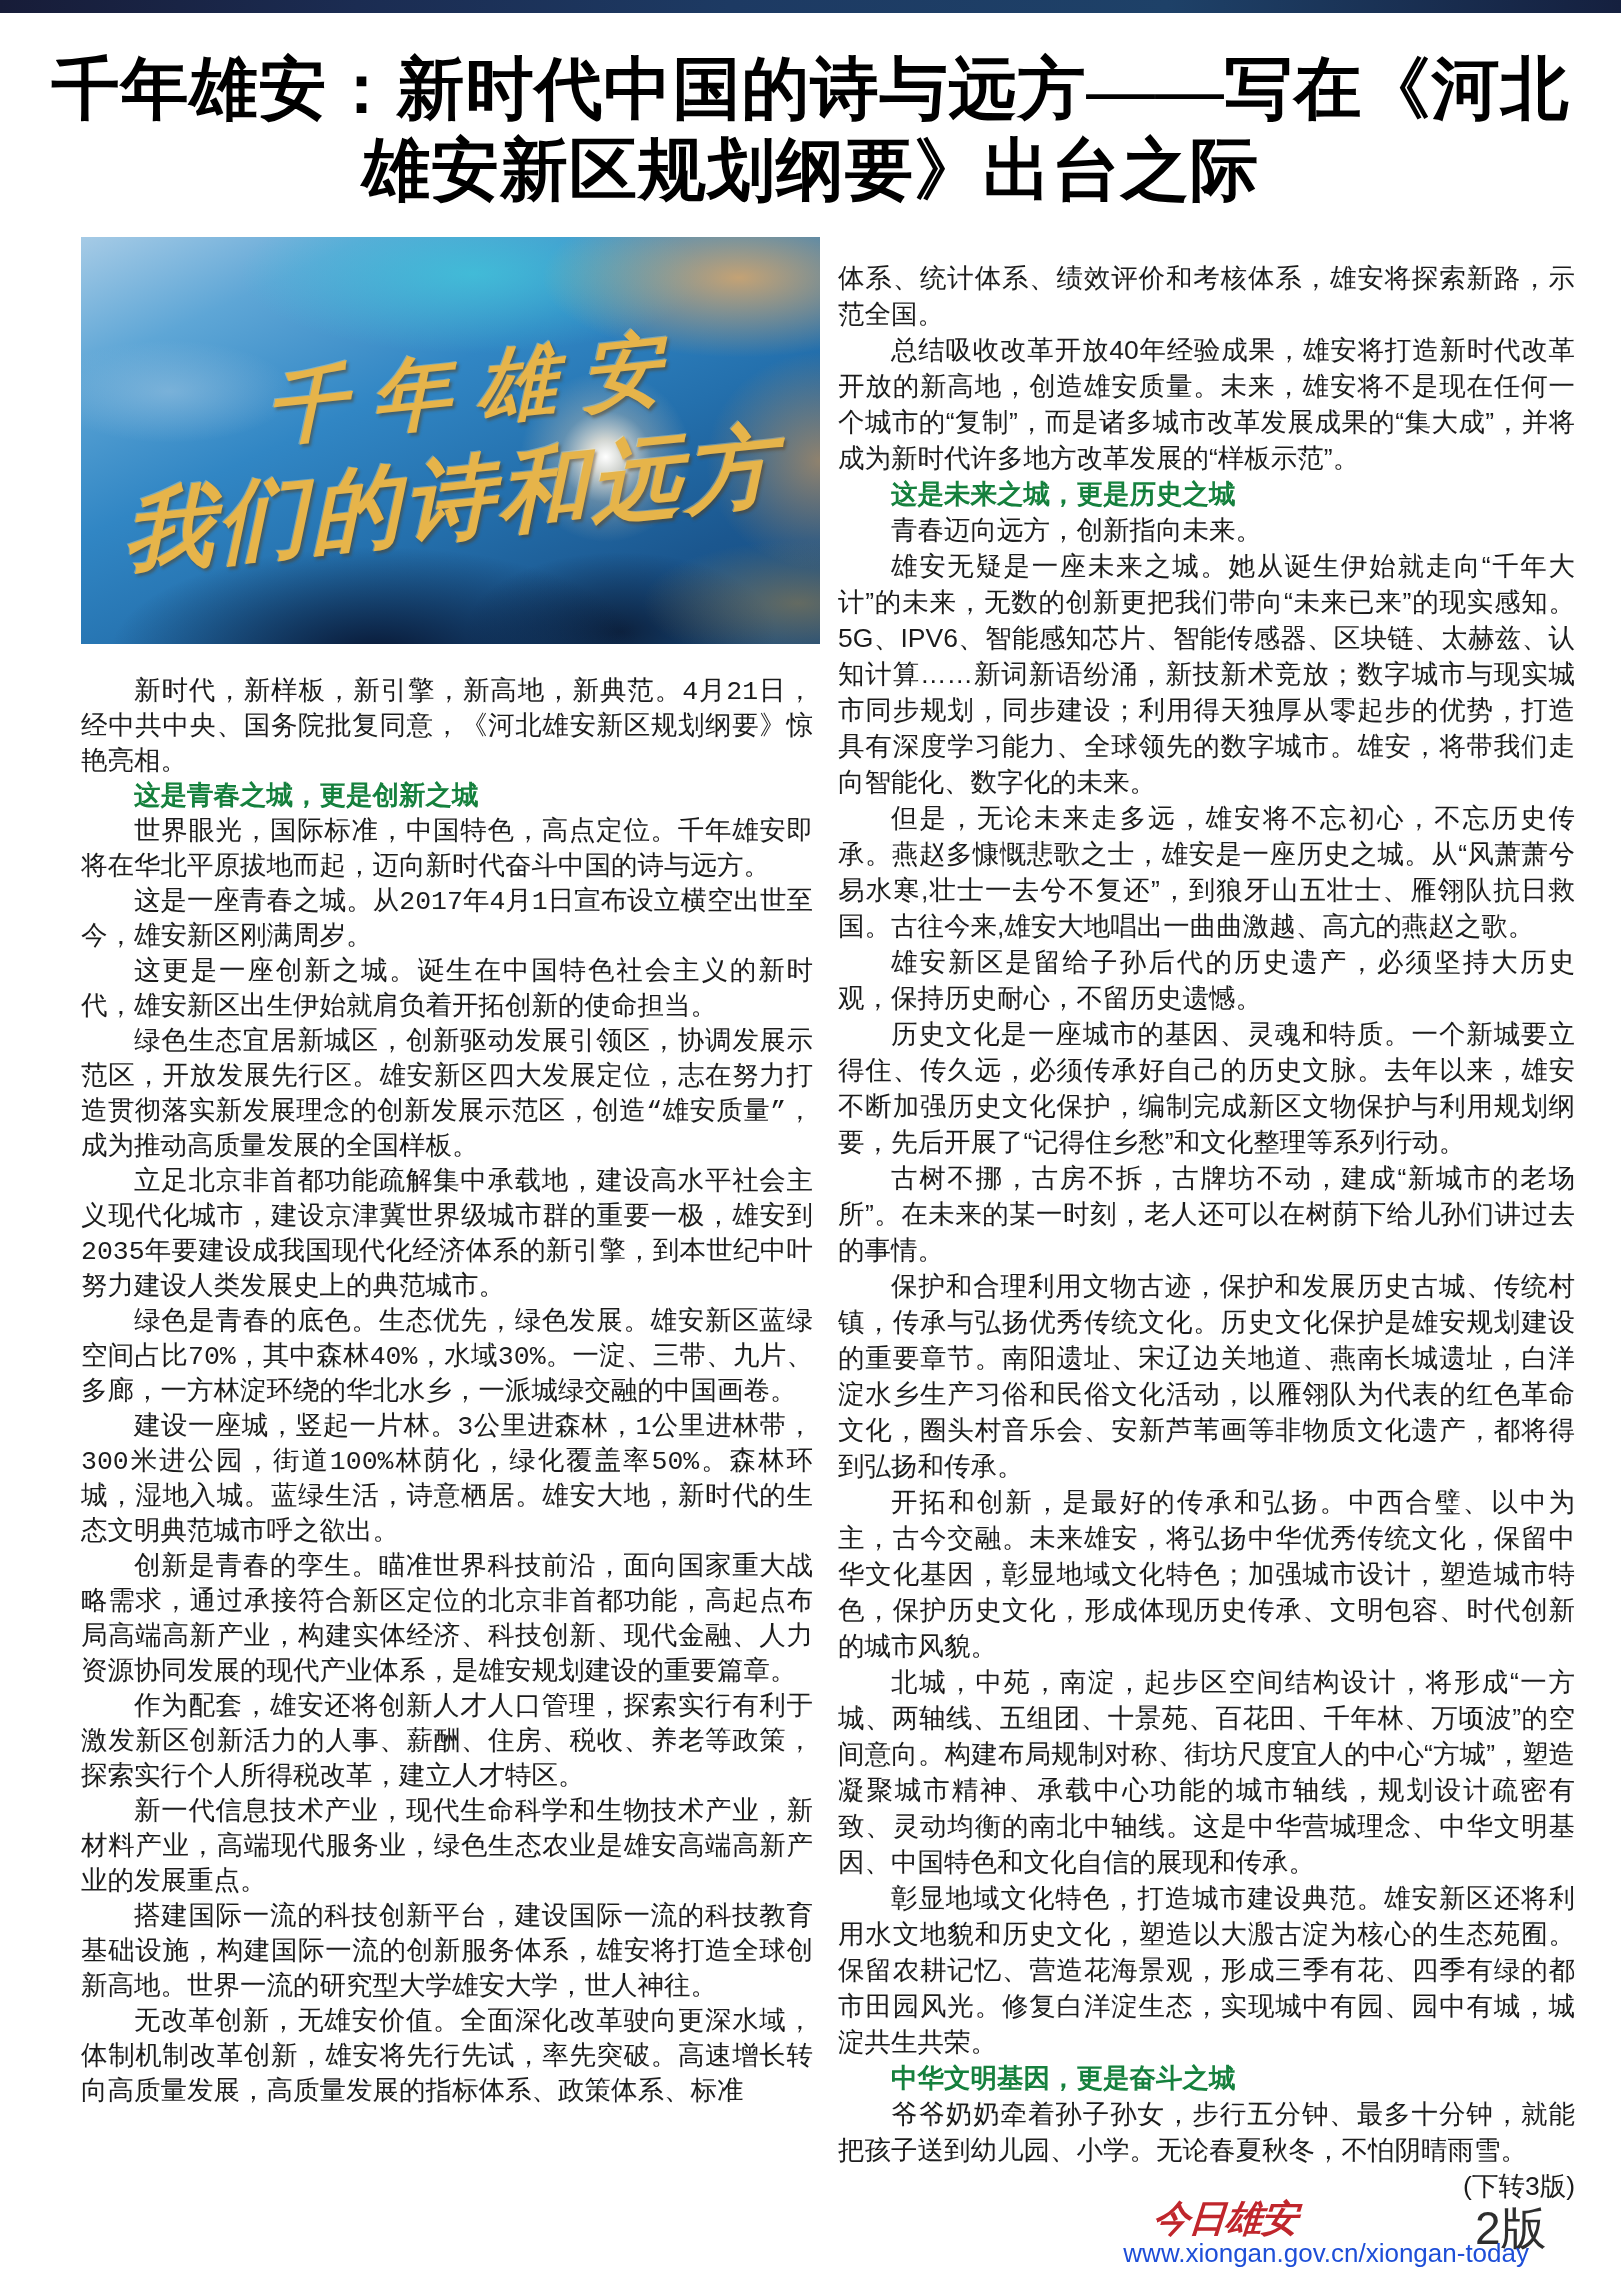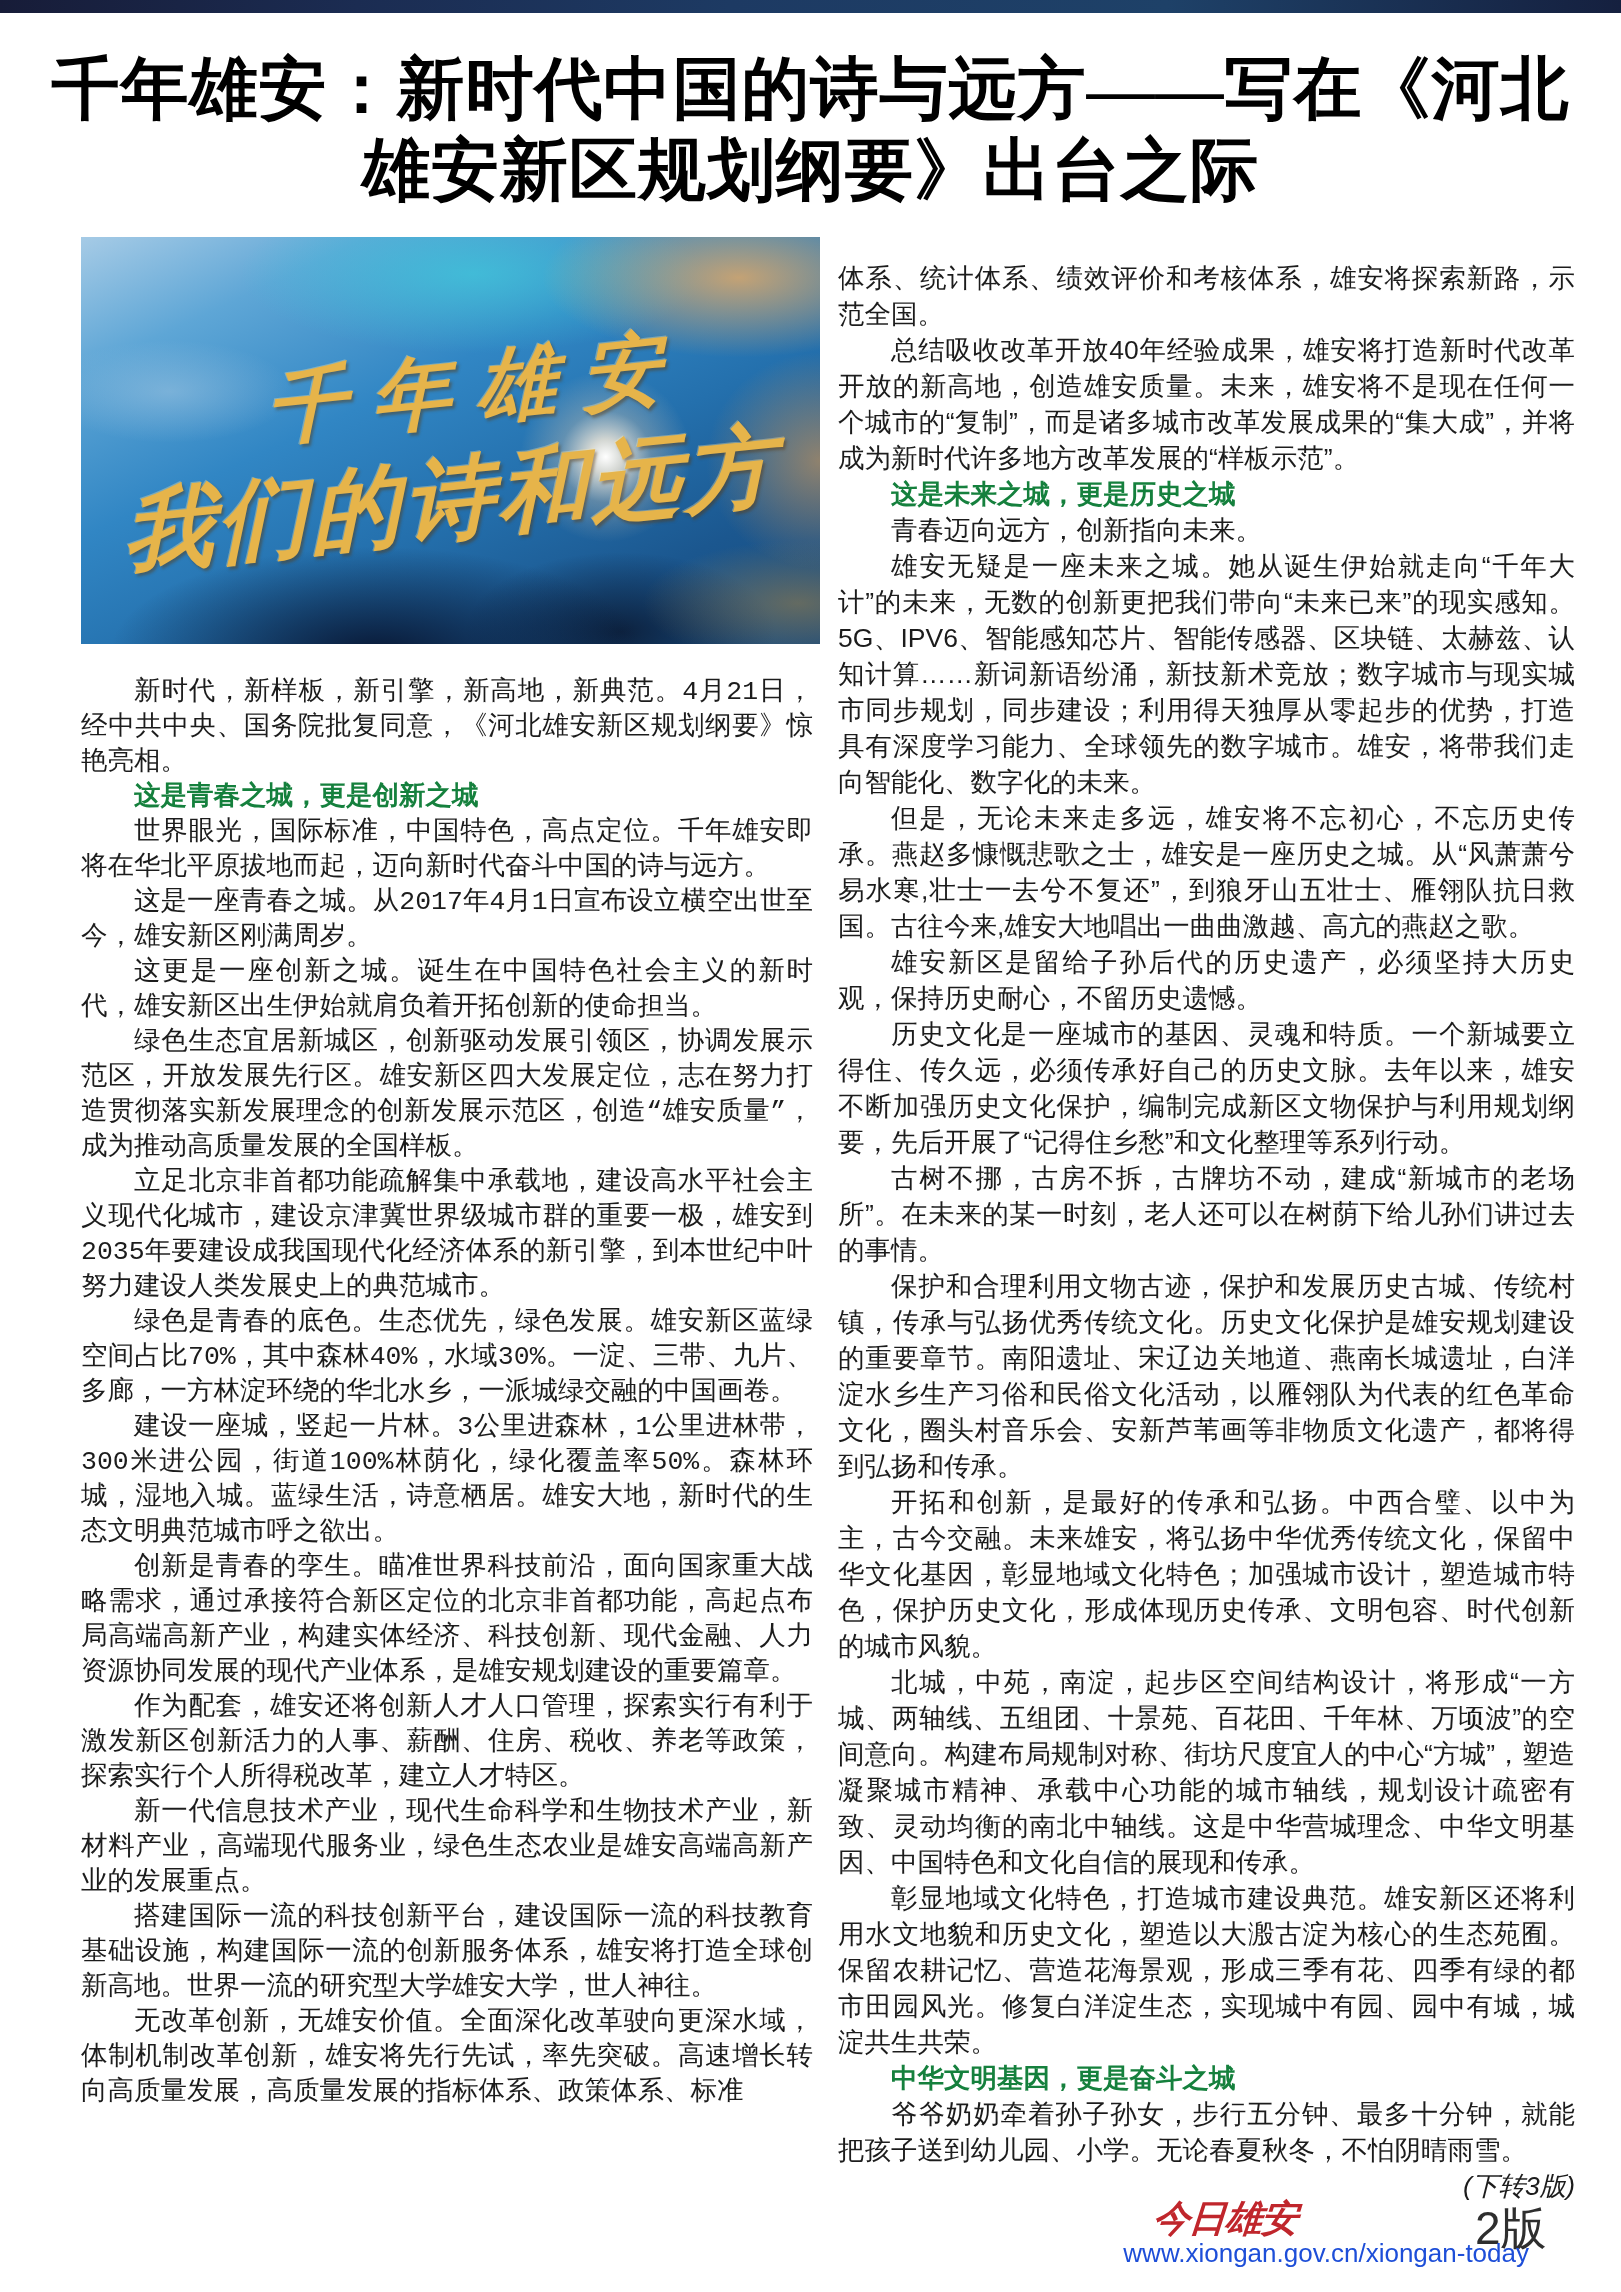--- a/index.html
+++ b/index.html
@@ -56,21 +56,21 @@
     transform:translateX(-50%) rotate(-6deg) skewX(-4deg);
     font-size:90px;letter-spacing:3.9px;
   }
   
   .col{position:absolute;font-size:26.5px;text-align:justify;}
   #left-col{left:81px;top:675px;width:732px;line-height:35px;font-family:Liberation Mono, monospace;}
   #right-col{left:838px;top:260px;width:737px;line-height:36px;}
   .para{margin:0;text-indent:2em;text-align:justify;}
   .para.hd{font-weight:700;color:#15803d;}
   .para.ni{text-indent:0;}
-  .para.ar{text-indent:0;text-align:right;font-style:italic;}
+  .para.ar{text-indent:0;text-align:right;}
   
   #footer-brand{
     position:absolute;left:1153px;top:2194px;
     font-family:"Liberation Serif","DejaVu Serif",serif;
     font-size:37px;font-weight:700;font-style:italic;
     color:#c0262c;letter-spacing:-1px;
     transform:skewX(-4deg);
   }
   #footer-page{
     position:absolute;left:1475px;top:2198px;

